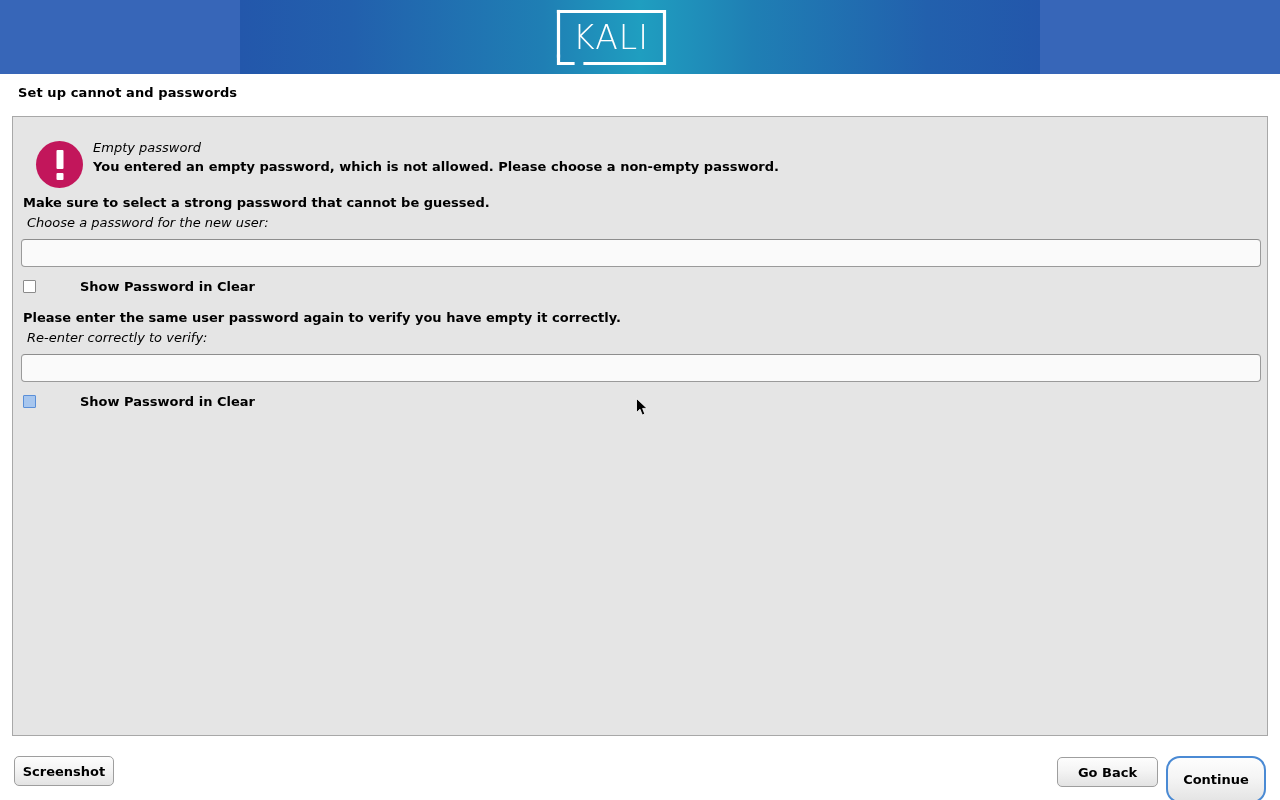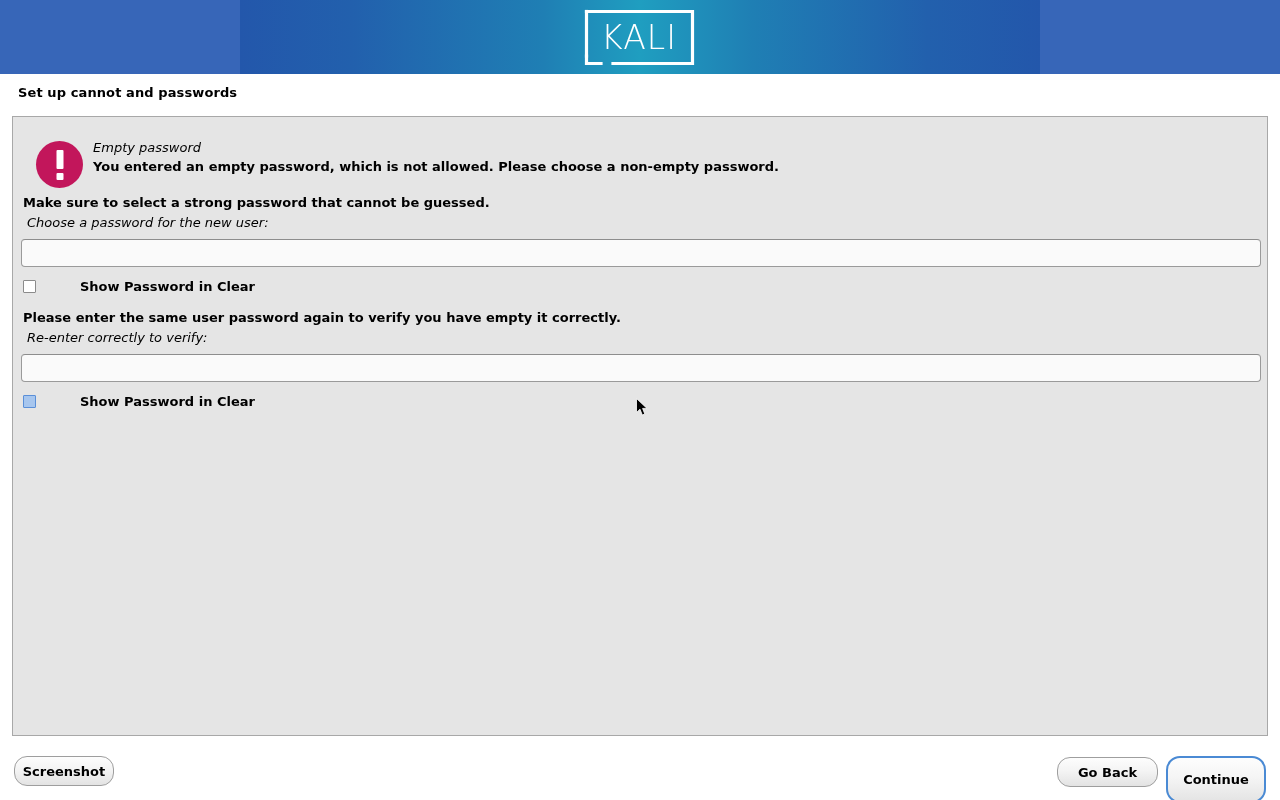--- a/index.html
+++ b/index.html
@@ -20,21 +20,21 @@
     overflow: hidden;
   }
   #banner-gradient {
     position: absolute; left: 240px; top: 0;
     width: 800px; height: 74px;
     background: linear-gradient(90deg,
         #2357ab 0%, #2260ad 14%, #1f7fb4 38%,
         #1f9ec0 50%, #1f7fb4 64%, #2260ad 86%, #2357ab 100%);
   }
   #kali-logo {
-    position: absolute; left: 583px; top: 8px;
+    position: absolute; left: 555px; top: 8px;
     width: 113px; height: 59px;
   }
   #kali-logo svg { display: block; }
 
   
   #page-title {
     position: absolute; left: 18px; top: 85px;
     font-size: 13px; font-weight: bold; color: #000000;
     letter-spacing: 0.1px;
     white-space: nowrap;
@@ -129,21 +129,21 @@
     margin-left: 8px;
     font-size: 13px; font-weight: bold; color: #000000;
     white-space: nowrap;
   }
 
   
   .btn {
     position: absolute;
     height: 30px;
     border: 1px solid #9e9e9e;
-    border-radius: 13px;
+    border-radius: 5px;
     background: linear-gradient(180deg, #fdfdfd 0%, #f4f4f4 45%, #e3e3e3 100%);
     font-family: "DejaVu Sans", "Liberation Sans", sans-serif;
     font-size: 13px; font-weight: bold; color: #000000;
     cursor: default;
     padding: 0;
   }
   #btn-screenshot { left: 14px; top: 756px; width: 100px; }
   #btn-goback     { left: 1057px; top: 757px; width: 101px; }
   #btn-continue {
     left: 1166px; top: 756px; width: 100px; height: 47px;

